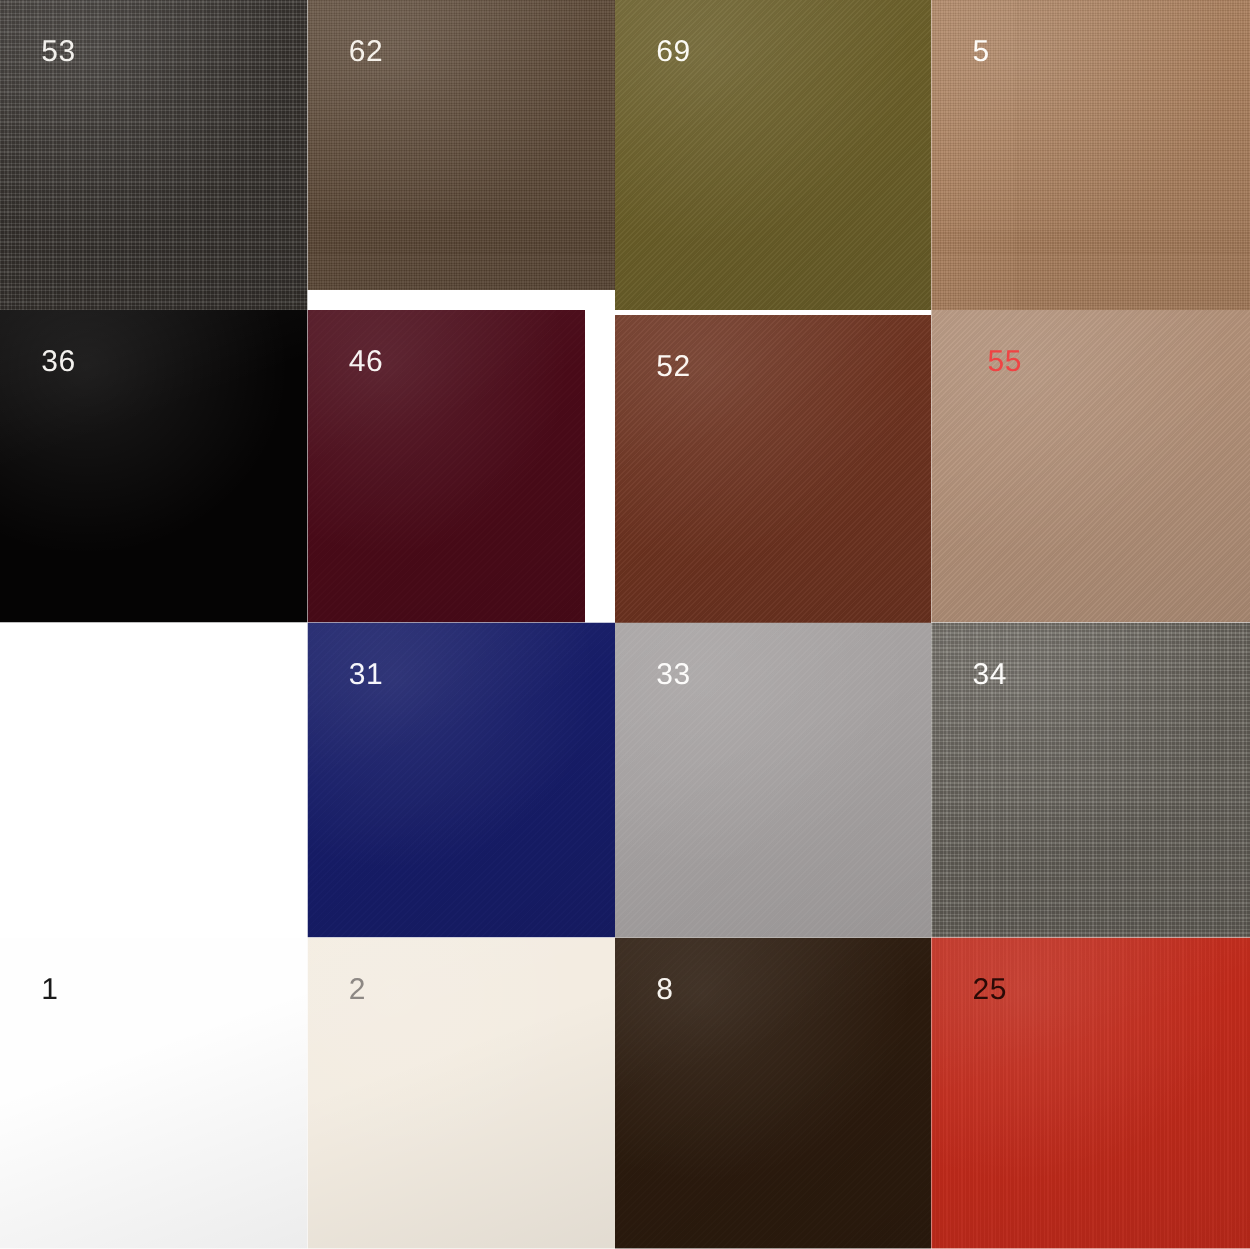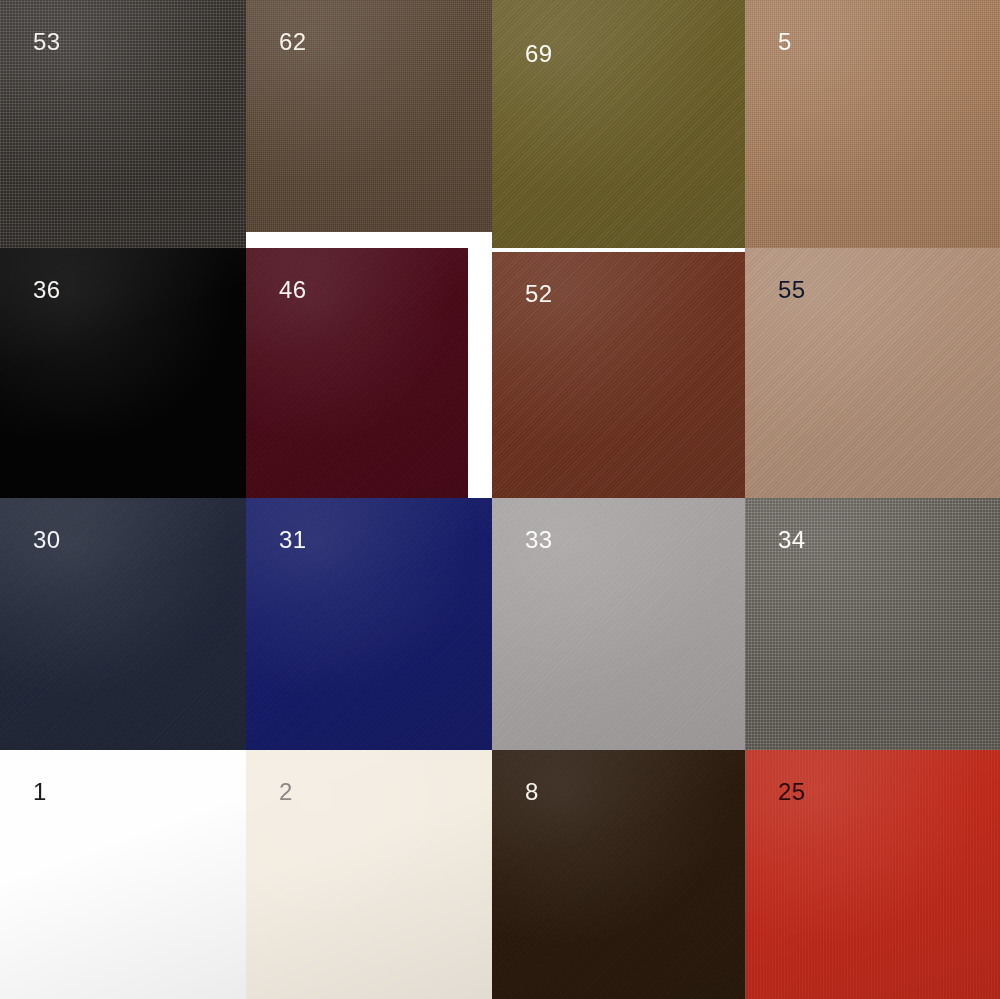--- a/index.html
+++ b/index.html
@@ -83,21 +83,21 @@
       <div class="swatch-label" style="color: rgb(242, 240, 236);">53</div>
     </div>
     <div class="swatch" style="left: 246px; top: 0px; width: 246px; height: 232px;">
       <div class="swatch-surface tex-weave-fine" style="background-color: rgb(90, 70, 52);"></div>
       <div class="swatch-shade"></div>
       <div class="swatch-label" style="color: rgb(245, 241, 234);">62</div>
     </div>
     <div class="swatch" style="left: 492px; top: 0px; width: 253px; height: 248px;">
       <div class="swatch-surface tex-twill" style="background-color: rgb(107, 95, 41);"></div>
       <div class="swatch-shade"></div>
-      <div class="swatch-label" style="color: rgb(251, 250, 244); margin-top: 12px;">69</div>
+      <div class="swatch-label" style="color: rgb(251, 250, 244);">69</div>
     </div>
     <div class="swatch" style="left: 745px; top: 0px; width: 255px; height: 248px;">
       <div class="swatch-surface tex-weave-fine" style="background-color: rgb(171, 127, 92);"></div>
       <div class="swatch-shade"></div>
       <div class="swatch-label" style="color: rgb(253, 251, 247);">5</div>
     </div>
     <div class="swatch" style="left: 0px; top: 248px; width: 246px; height: 250px;">
       <div class="swatch-surface tex-none" style="background-color: rgb(5, 4, 4);"></div>
       <div class="swatch-shade"></div>
       <div class="swatch-label" style="color: rgb(244, 242, 239);">36</div>
@@ -108,26 +108,21 @@
       <div class="swatch-label" style="color: rgb(247, 243, 242);">46</div>
     </div>
     <div class="swatch" style="left: 492px; top: 252px; width: 253px; height: 250px; padding-left: 12px;">
       <div class="swatch-surface tex-twill" style="background-color: rgb(110, 51, 32);"></div>
       <div class="swatch-shade"></div>
       <div class="swatch-label" style="color: rgb(251, 246, 241);">52</div>
     </div>
     <div class="swatch" style="left: 745px; top: 248px; width: 255px; height: 250px;">
       <div class="swatch-surface tex-twill" style="background-color: rgb(179, 145, 121);"></div>
       <div class="swatch-shade"></div>
-      <div class="swatch-label" style="color: #0f172a;">55</div>
-    </div>
-    <div class="swatch" style="left: 0px; top: 498px; width: 246px; height: 252px;">
-      <div class="swatch-surface tex-smooth" style="background-color: rgb(34, 40, 57);"></div>
-      <div class="swatch-shade"></div>
-      <div class="swatch-label" style="color: rgb(243, 244, 247);">30</div>
+      <div class="swatch-label" style="color: #ef4444; margin-left: 12px;">55</div>
     </div>
     <div class="swatch" style="left: 246px; top: 498px; width: 246px; height: 252px;">
       <div class="swatch-surface tex-smooth" style="background-color: rgb(22, 28, 104);"></div>
       <div class="swatch-shade"></div>
       <div class="swatch-label" style="color: rgb(246, 246, 251);">31</div>
     </div>
     <div class="swatch" style="left: 492px; top: 498px; width: 253px; height: 252px;">
       <div class="swatch-surface tex-smooth" style="background-color: rgb(167, 163, 163);"></div>
       <div class="swatch-shade"></div>
       <div class="swatch-label" style="color: rgb(252, 251, 250);">33</div>

